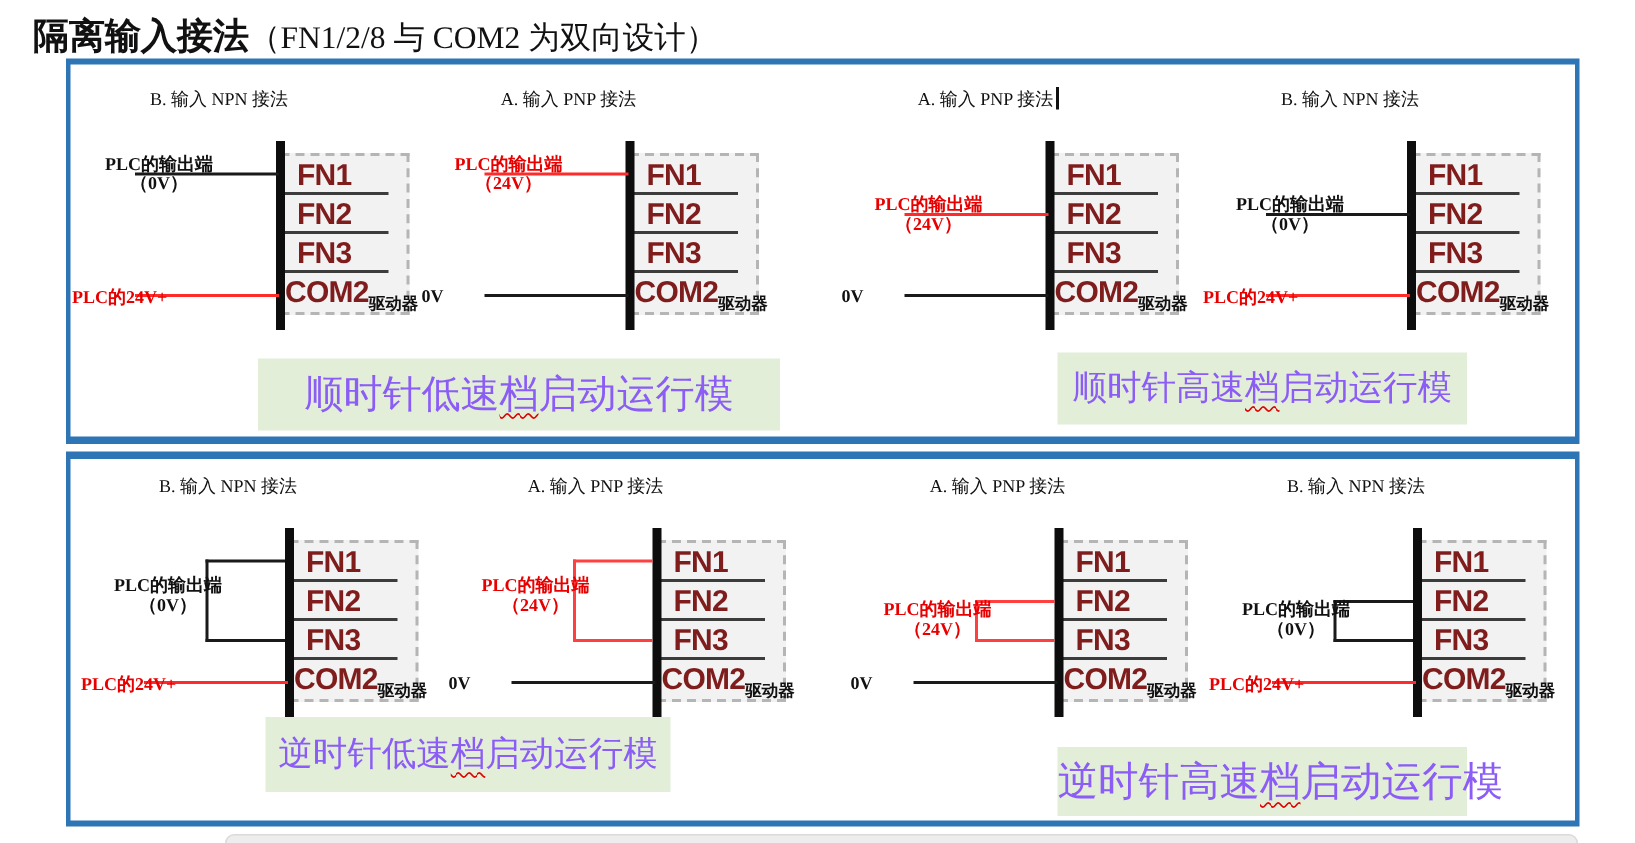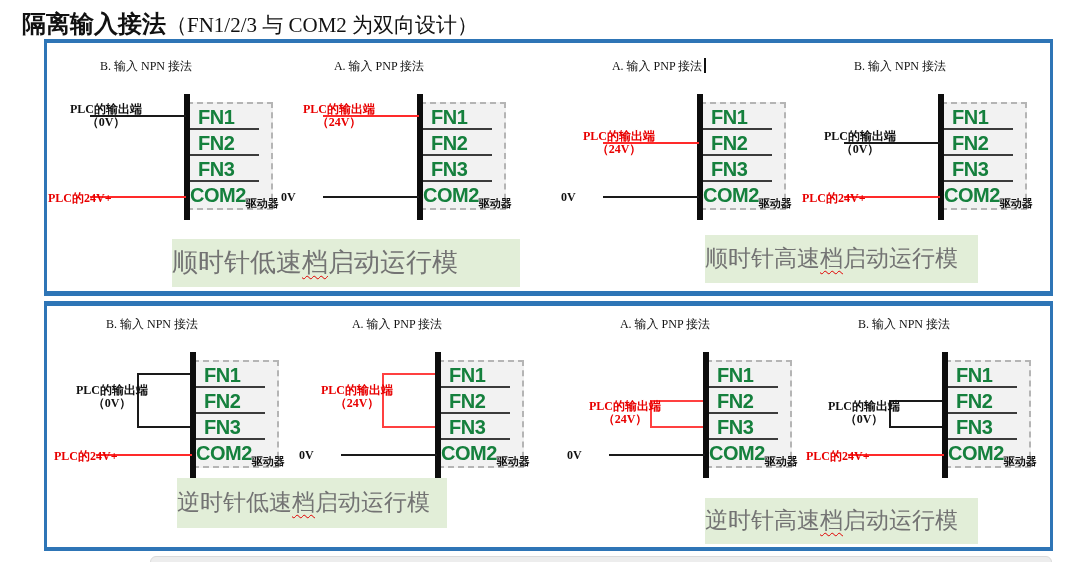--- a/index.html
+++ b/index.html
@@ -23,21 +23,21 @@
 
   .dtitle{position:absolute;top:8px;left:-25px;right:25px;text-align:center;
           font-size:12px;white-space:nowrap;}
   .caret{display:inline-block;width:2px;height:15px;background:#111;margin-left:2px;vertical-align:-3px;}
 
   .bar{position:absolute;left:138px;top:44px;width:6px;height:126px;background:#0d0d0d;z-index:3;}
   .drv{position:absolute;left:141px;top:52px;width:86px;height:108px;box-sizing:border-box;
        background:#f2f2f2;border:2px dashed #b5b5b5;z-index:2;}
   .row{position:relative;height:26px;}
   .row .tl{display:block;font-family:"Liberation Sans",sans-serif;font-weight:bold;
-           font-size:20px;line-height:26px;padding-left:9px;letter-spacing:-0.5px;color:#15803d;}
+           font-size:20px;line-height:26px;padding-left:9px;letter-spacing:-0.5px;color:#7f1d1d;}
   .row.sep::after{content:"";position:absolute;left:0;right:12px;bottom:0;border-bottom:2px solid #3c3c3c;}
   .row.com-row{white-space:nowrap;}
   .row.com-row .tl{display:inline;padding-left:1px;}
   .dev{font-family:"Liberation Serif",serif;font-weight:bold;font-size:11px;position:relative;top:5px;}
 
   
   .wire{position:absolute;left:44px;width:96px;height:2px;z-index:4;}
   .wire.black{background:#1a1a1a;}
   .wire.red{background:#FF2A2A;}
   .at-fn1{top:65px}.at-fn2{top:92px}.at-com{top:146px}
@@ -49,39 +49,39 @@
 
   .sig-label{position:absolute;left:8px;width:104px;text-align:center;
              font-size:12px;font-weight:bold;line-height:13px;z-index:5;}
   .lab-fn1{top:53px}.lab-fn2{top:80px}.lab-b13{top:76px}.lab-b23{top:92px}
   .com-label{position:absolute;left:2px;width:104px;top:140px;text-align:left;
              font-size:12px;font-weight:bold;z-index:5;}
   .sig-label.red,.com-label.red{color:#E80000;}
   .sig-label.black,.com-label.black{color:#111;}
 
   
-  .caption{position:absolute;background:#E2EED8;text-align:left;color:#737373;white-space:nowrap;}
+  .caption{position:absolute;background:#E2EED8;text-align:center;color:#8b5cf6;white-space:nowrap;}
   #cap1{left:172px;top:239px;width:348px;height:48px;line-height:48px;font-size:26px;}
   #cap2{left:705px;top:235px;width:273px;height:48px;line-height:48px;font-size:23px;}
   #cap3{left:177px;top:478px;width:270px;height:50px;line-height:50px;font-size:23px;}
-  #cap4{left:705px;top:498px;width:273px;height:46px;line-height:46px;font-size:23px;}
+  #cap4{left:705px;top:498px;width:273px;height:46px;line-height:46px;font-size:27px;}
   .sq{text-decoration:underline;text-decoration-style:wavy;text-decoration-color:#e00000;
       text-decoration-thickness:1px;text-underline-offset:4px;}
 
   
   #bottom-bar{position:absolute;left:150px;top:556px;width:900px;height:14px;
               background:#ededed;border:1px solid #dadada;border-radius:6px;}
 </style>
 </head>
 <body>
 
 <div id="stage">
 
   <div id="page-title">
-    <span class="t-bold">隔离输入接法</span><span class="t-rest">（FN1/2/3 与 COM2 为双向设计）</span>
+    <span class="t-bold">隔离输入接法</span><span class="t-rest">（FN1/2/8 与 COM2 为双向设计）</span>
   </div>
 
   <div id="panel-top" class="panel"></div>
   <div id="panel-bottom" class="panel"></div>
 
   <div class="diagram pos-d1">
     <div class="dtitle"><span>B. 输入 NPN 接法</span></div>
     <div class="sig-label lab-fn1 black">
       <div>PLC的输出端</div>
       <div>（0V）</div>

